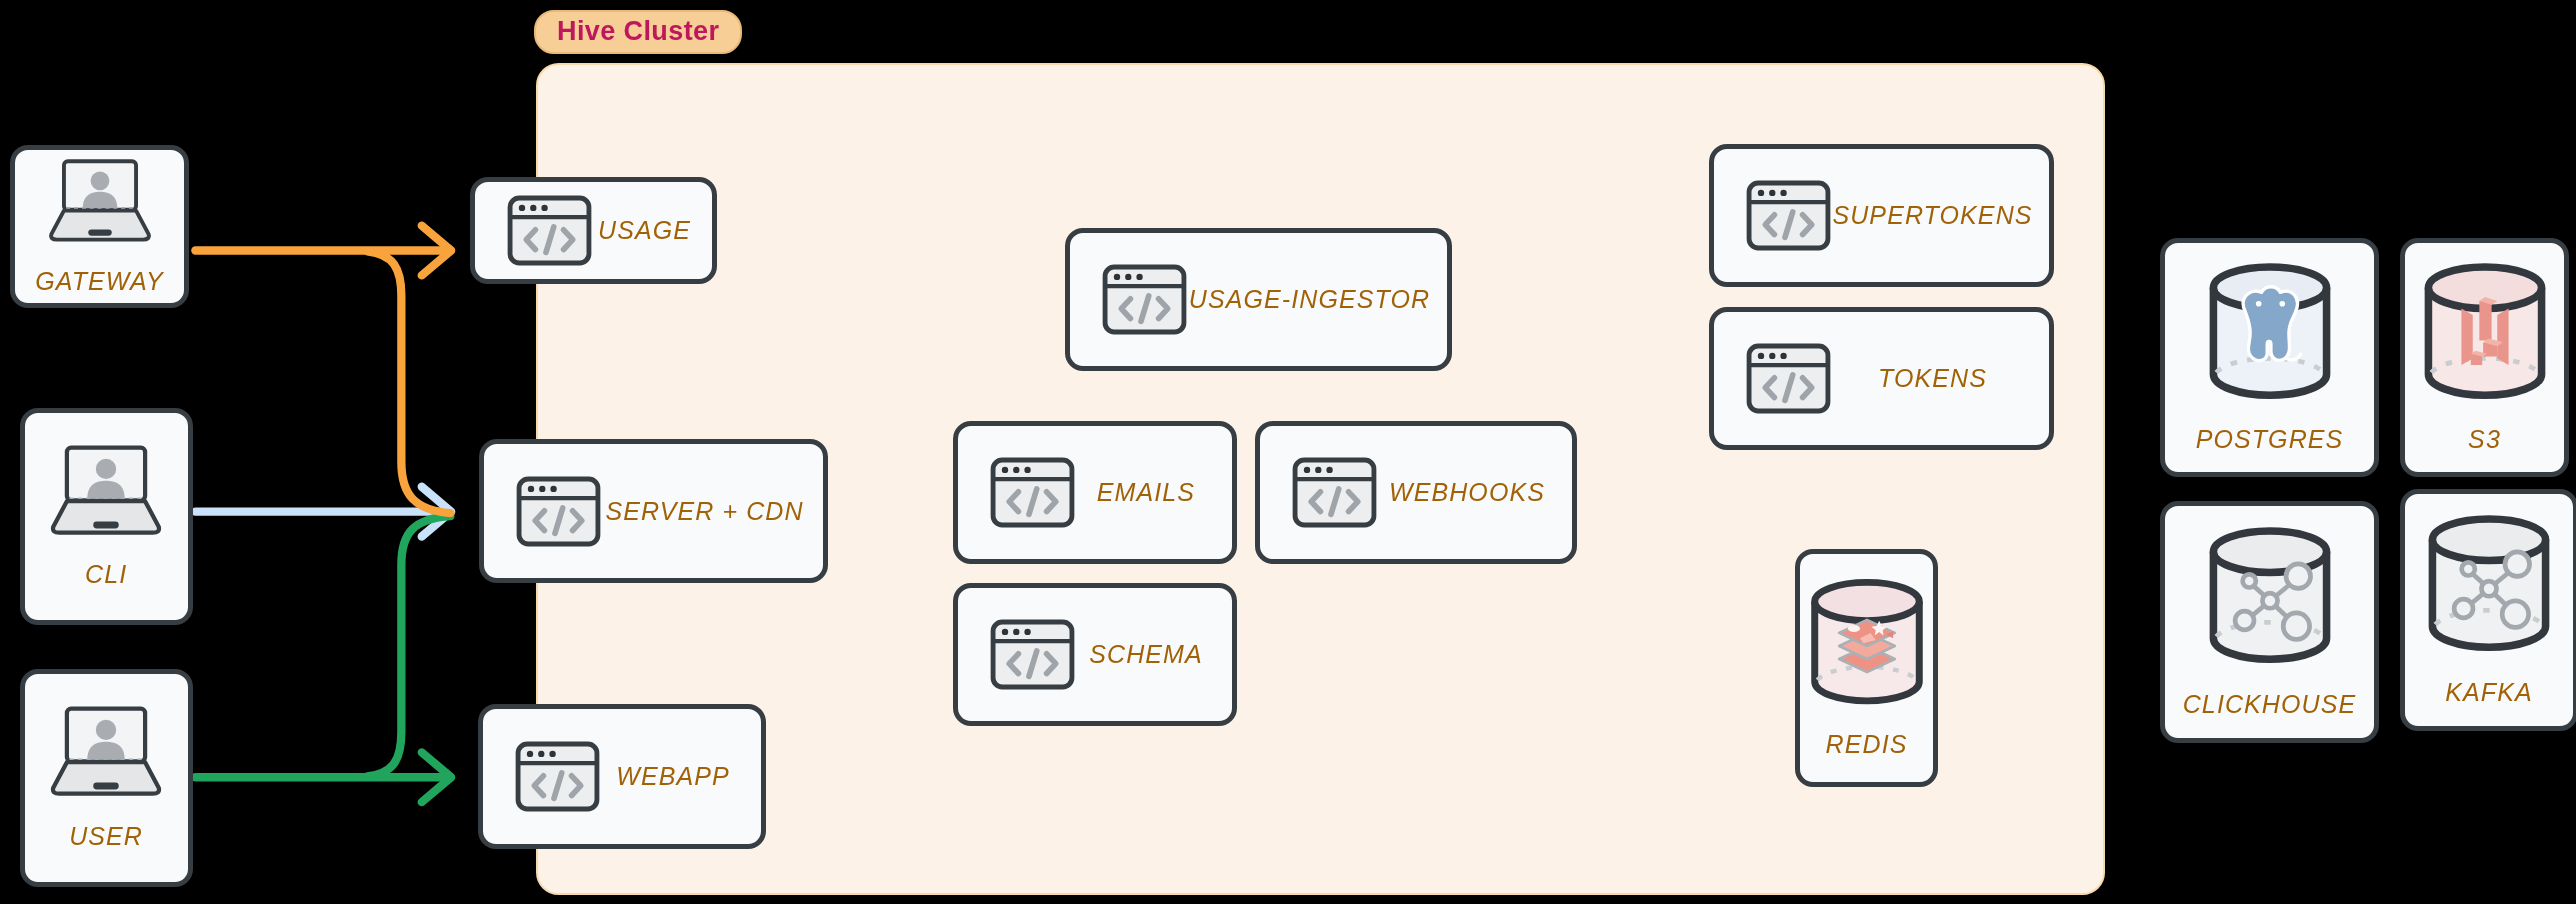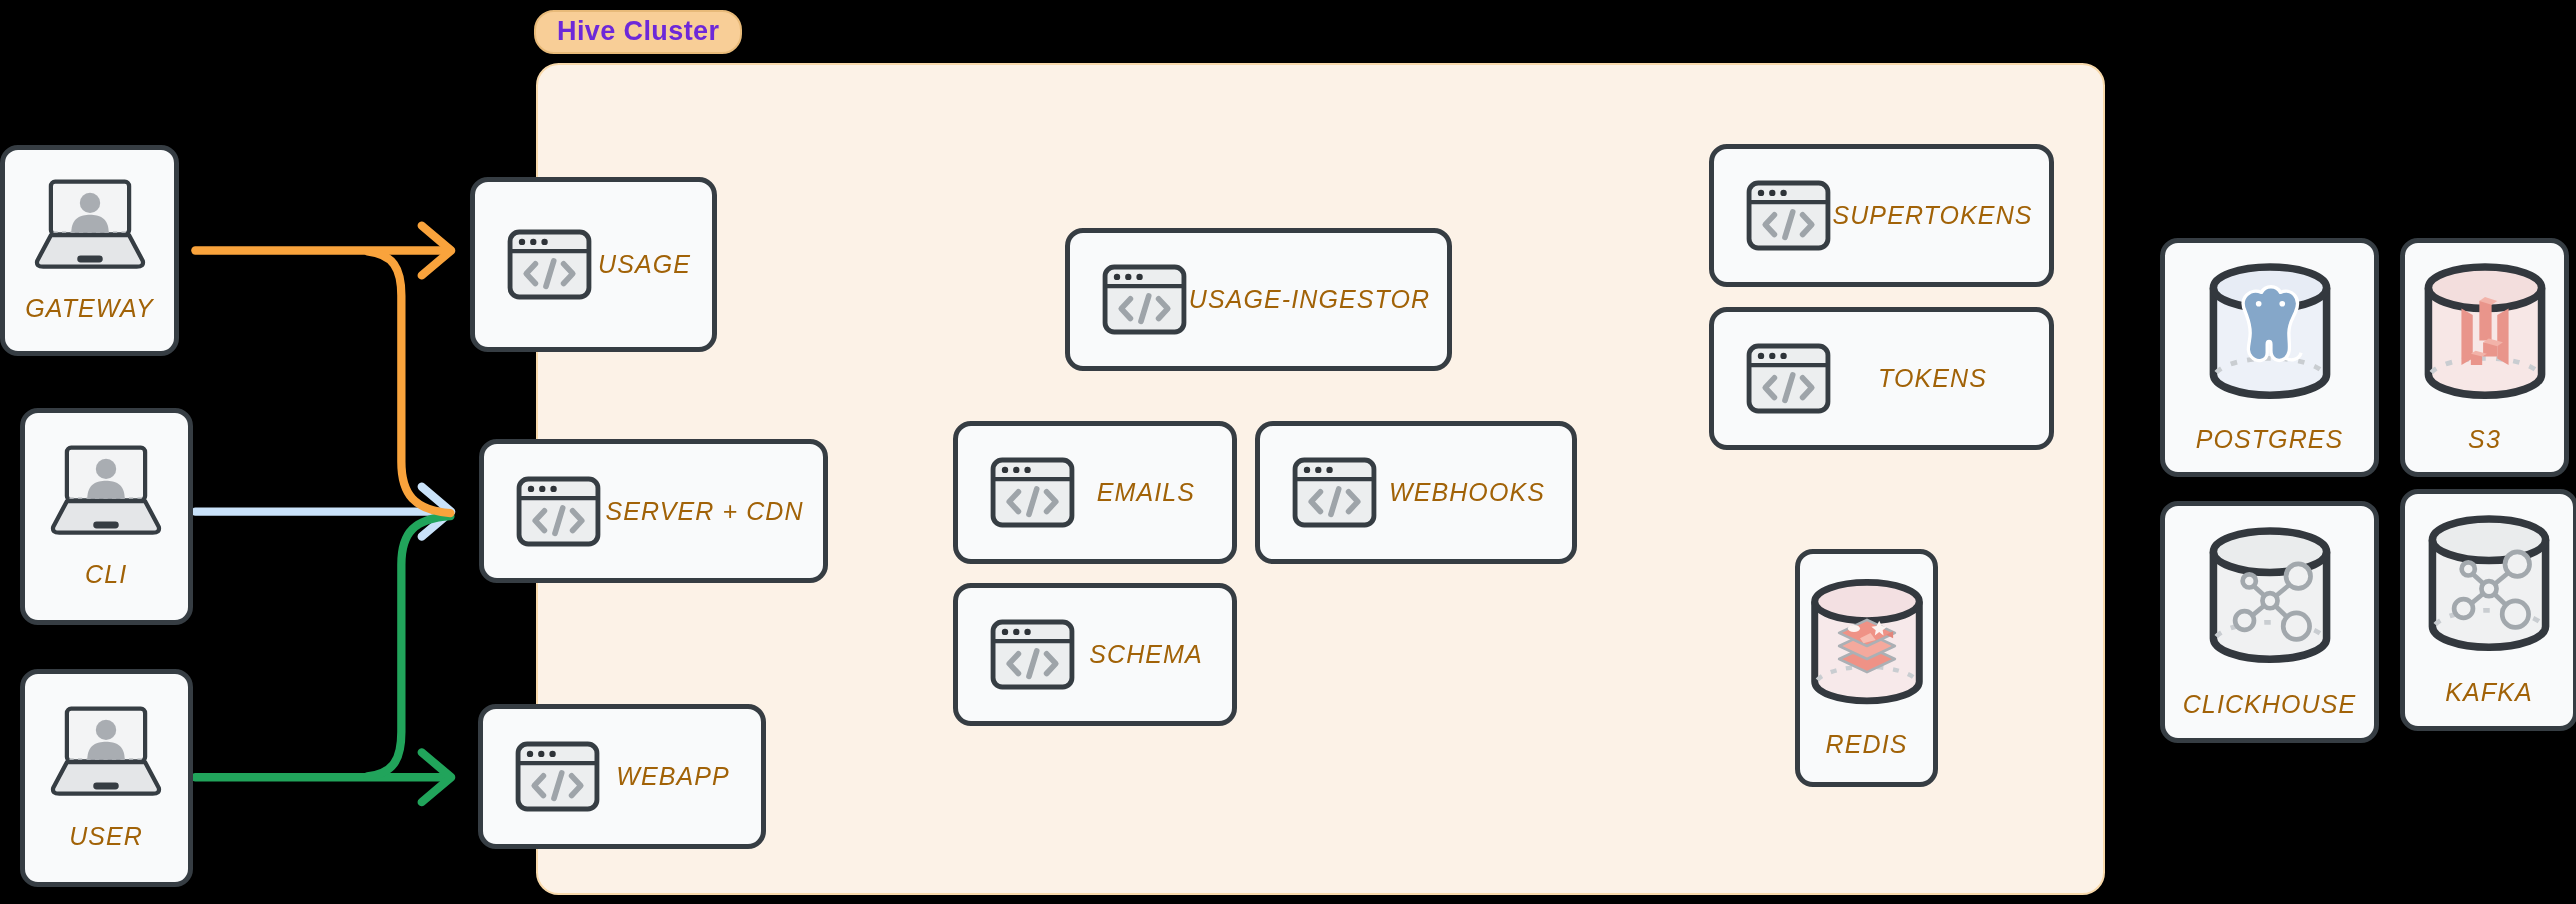--- a/index.html
+++ b/index.html
@@ -2,21 +2,21 @@
 <html style="font-size:12px"><head>
 <meta charset="utf-8">
 <style>
   html,body{margin:0;padding:0;background:#000;}
   .canvas{position:relative;width:2576px;height:904px;background:#000;overflow:hidden;
           font-family:"Liberation Sans","DejaVu Sans",sans-serif;}
   .cluster{position:absolute;left:536px;top:63px;width:1569px;height:832px;
            background:#FCF2E7;border:2.3px solid #F8D9AB;border-radius:22.6px;box-sizing:border-box;z-index:1;}
   .badge{position:absolute;left:534px;top:9.8px;height:44px;display:flex;align-items:center;
          padding:0 21px;background:#F8CE97;border:2.3px solid #E8BA79;border-radius:20px;box-sizing:border-box;
-         font-size:27px;font-weight:600;color:#6d28d9;z-index:5;letter-spacing:0.4px;}
+         font-size:27px;font-weight:600;color:#be185d;z-index:5;letter-spacing:0.4px;}
   .edges{position:absolute;left:0;top:0;width:2576px;height:904px;z-index:2;pointer-events:none;}
   .node{position:absolute;background:#F9FAFB;border:5.3px solid #363D43;border-radius:18px;
         box-sizing:border-box;display:flex;z-index:3;}
   .service{flex-direction:row;align-items:center;padding:0 15px 0 32px;}
   .service .icon{flex:0 0 auto;}
   .service .label{flex:1;text-align:center;}
   .card{flex-direction:column;align-items:center;justify-content:center;gap:22.6px;padding:7.5px 0;}
   .label{font-style:italic;font-size:25px;letter-spacing:1.1px;color:#a16207;white-space:nowrap;font-weight:500;}
   svg{display:block;}
 </style>
@@ -126,40 +126,40 @@
         <path d="M486 1029 C520 1025 531 1007 531 970 L531 748 C531 706 548 687 596 684"></path>
       </g>
       <g stroke="#F9A33C">
         <path d="M258 332 L594 332"></path>
         <path d="M558 299 L597 332 L558 365"></path>
         <path d="M486 333 C520 337 531 355 531 392 L531 612 C531 655 548 676 596 680"></path>
       </g>
     </g>
   </svg>
 
-  <div class="node card" style="left:0;top:145px;width:179px;height:211px">
+  <div class="node card" style="left:10px;top:145px;width:179px;height:163px">
     <svg class="icon" width="136" height="94" viewBox="0 0 180 124">
         <use href="#ic-laptop"></use>
       </svg>
     <div class="label">GATEWAY</div>
   </div>
   <div class="node card" style="left:19.6px;top:408px;width:173px;height:217px">
     <svg class="icon" width="136" height="94" viewBox="0 0 180 124">
         <use href="#ic-laptop"></use>
       </svg>
     <div class="label">CLI</div>
   </div>
   <div class="node card" style="left:19.6px;top:669px;width:173px;height:218px">
     <svg class="icon" width="136" height="94" viewBox="0 0 180 124">
         <use href="#ic-laptop"></use>
       </svg>
     <div class="label">USER</div>
   </div>
 
-  <div class="node service" style="left:470px;top:177px;width:247px;height:175px">
+  <div class="node service" style="left:470px;top:177px;width:247px;height:107px">
     <svg class="icon" width="85" height="71" viewBox="0 0 112 94">
         <use href="#ic-browser"></use>
       </svg>
     <div class="label">USAGE</div>
   </div>
   <div class="node service" style="left:478px;top:704px;width:288px;height:145px">
     <svg class="icon" width="85" height="71" viewBox="0 0 112 94">
         <use href="#ic-browser"></use>
       </svg>
     <div class="label">WEBAPP</div>

